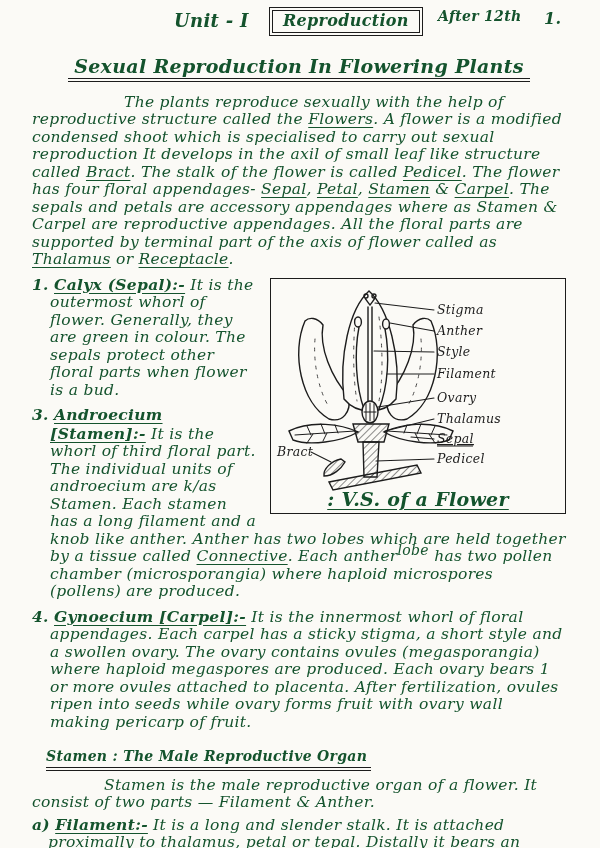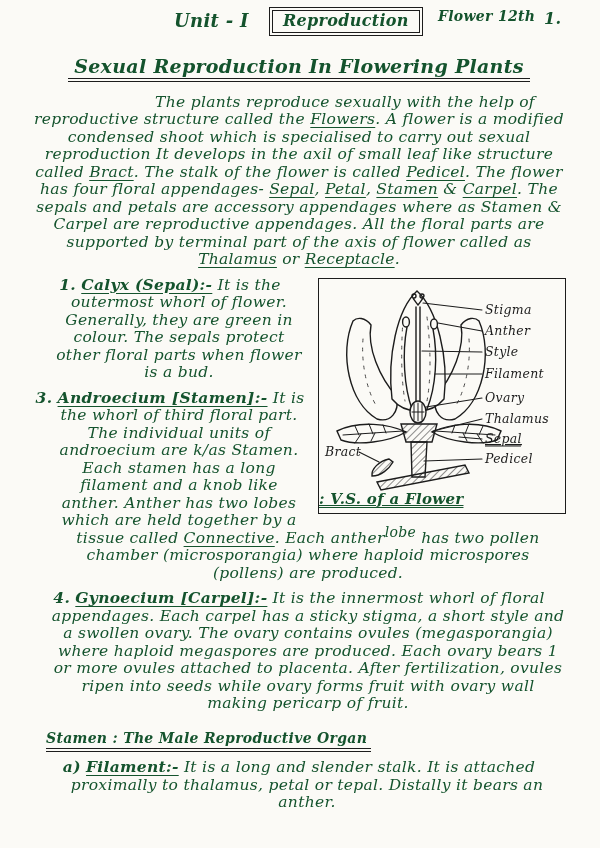--- a/index.html
+++ b/index.html
@@ -17,46 +17,46 @@
   .subject{position:absolute;left:406px;top:0;font-size:14px;font-weight:700;}
   .pagenum{position:absolute;left:512px;top:2px;font-size:16px;font-weight:700;}
   
   .titlewrap{text-align:center;margin-top:10px;}
   .title{display:inline-block;font-size:19px;font-weight:700;border-bottom:4px double #1c1c1c;padding:0 6px 2px;}
   
   .u{text-decoration:underline;text-underline-offset:2.5px;}
   .sup{font-size:14px;vertical-align:super;line-height:0;font-style:italic;}
   .hd{font-weight:700;text-decoration:underline;text-underline-offset:3px;}
   .num{font-weight:700;}
-  p{margin:0;text-align:center;}
+  p{margin:0;}
   .intro{margin:12px 0 6px;text-indent:92px;}
   .flow{overflow:visible;}
   .flow:after{content:"";display:block;clear:both;}
   .sec{margin:7px 0 5px 18px;text-indent:-18px;}
   
-  .diagram{float:right;width:248px;box-sizing:border-box;border:1.6px solid #1c1c1c;margin:2px 0 8px 10px;background:#fbfaf6;text-decoration:underline;}
+  .diagram{float:right;width:296px;box-sizing:border-box;border:1.6px solid #1c1c1c;margin:2px 0 8px 10px;background:#fbfaf6;}
   .diagram svg{display:block;}
-  .caption{text-align:left;font-size:15px;font-weight:700;padding:0 0 5px;}
+  .caption{text-align:center;font-size:19px;font-weight:700;padding:0 0 5px;}
   .caption span{text-decoration:underline;text-underline-offset:3px;}
   
   .h2wrap{margin:12px 0 6px 14px;}
   .h2{display:inline-block;font-size:14px;font-weight:700;border-bottom:4px double #1c1c1c;padding:0 4px 1px 0;}
   .stamen-intro{text-indent:72px;margin-bottom:4px;}
   .subsec{margin:4px 0 0 16px;text-indent:-16px;}
   svg text{font-family:"DejaVu Serif",serif;font-style:italic;font-size:12.5px;fill:#1c1c1c;}
 </style>
 </head>
 <body>
 
 <div class="page">
 
   <div class="header">
     <span class="unit">Unit - I</span>
     <span class="chapterbox">Reproduction</span>
-    <span class="subject">Flower 12th</span>
+    <span class="subject">After 12th</span>
     <span class="pagenum">1.</span>
   </div>
 
   <div class="titlewrap">
     <span class="title">Sexual Reproduction In Flowering Plants</span>
   </div>
 
   <p class="intro"><span>The plants reproduce sexually with the help of reproductive structure called the </span><span class="u">Flowers</span><span>. A flower is a modified condensed shoot which is specialised to carry out sexual reproduction It develops in the axil of small leaf like structure called </span><span class="u">Bract</span><span>. The stalk of the flower is called </span><span class="u">Pedicel</span><span>. The flower has four floral appendages- </span><span class="u">Sepal</span><span>, </span><span class="u">Petal</span><span>, </span><span class="u">Stamen</span><span> &amp; </span><span class="u">Carpel</span><span>. The sepals and petals are accessory appendages where as Stamen &amp; Carpel are reproductive appendages. All the floral parts are supported by terminal part of the axis of flower called as </span><span class="u">Thalamus</span><span> or </span><span class="u">Receptacle</span><span>.</span></p>
 
   <div class="flow">
@@ -149,19 +149,20 @@
       <span class="num">4.</span>
       <span class="hd">Gynoecium [Carpel]:-</span><span><span> It is the innermost whorl of floral appendages. Each carpel has a sticky stigma, a short style and a swollen ovary. The ovary contains ovules (megasporangia) where haploid megaspores are produced. Each ovary bears 1 or more ovules attached to placenta. After fertilization, ovules ripen into seeds while ovary forms fruit with ovary wall making pericarp of fruit.</span></span>
     </p>
 
   </div>
 
   <div class="h2wrap">
     <span class="h2">Stamen : The Male Reproductive Organ</span>
   </div>
 
+  <p class="stamen-intro"><span>Stamen is the male reproductive organ of a flower. It consist of two parts — Filament &amp; Anther.</span></p>
 
   <p class="subsec">
     <span class="num">a)</span>
     <span class="hd">Filament:-</span><span><span> It is a long and slender stalk. It is attached proximally to thalamus, petal or tepal. Distally it bears an anther.</span></span>
   </p>
 
 </div>
 
 </body></html>

